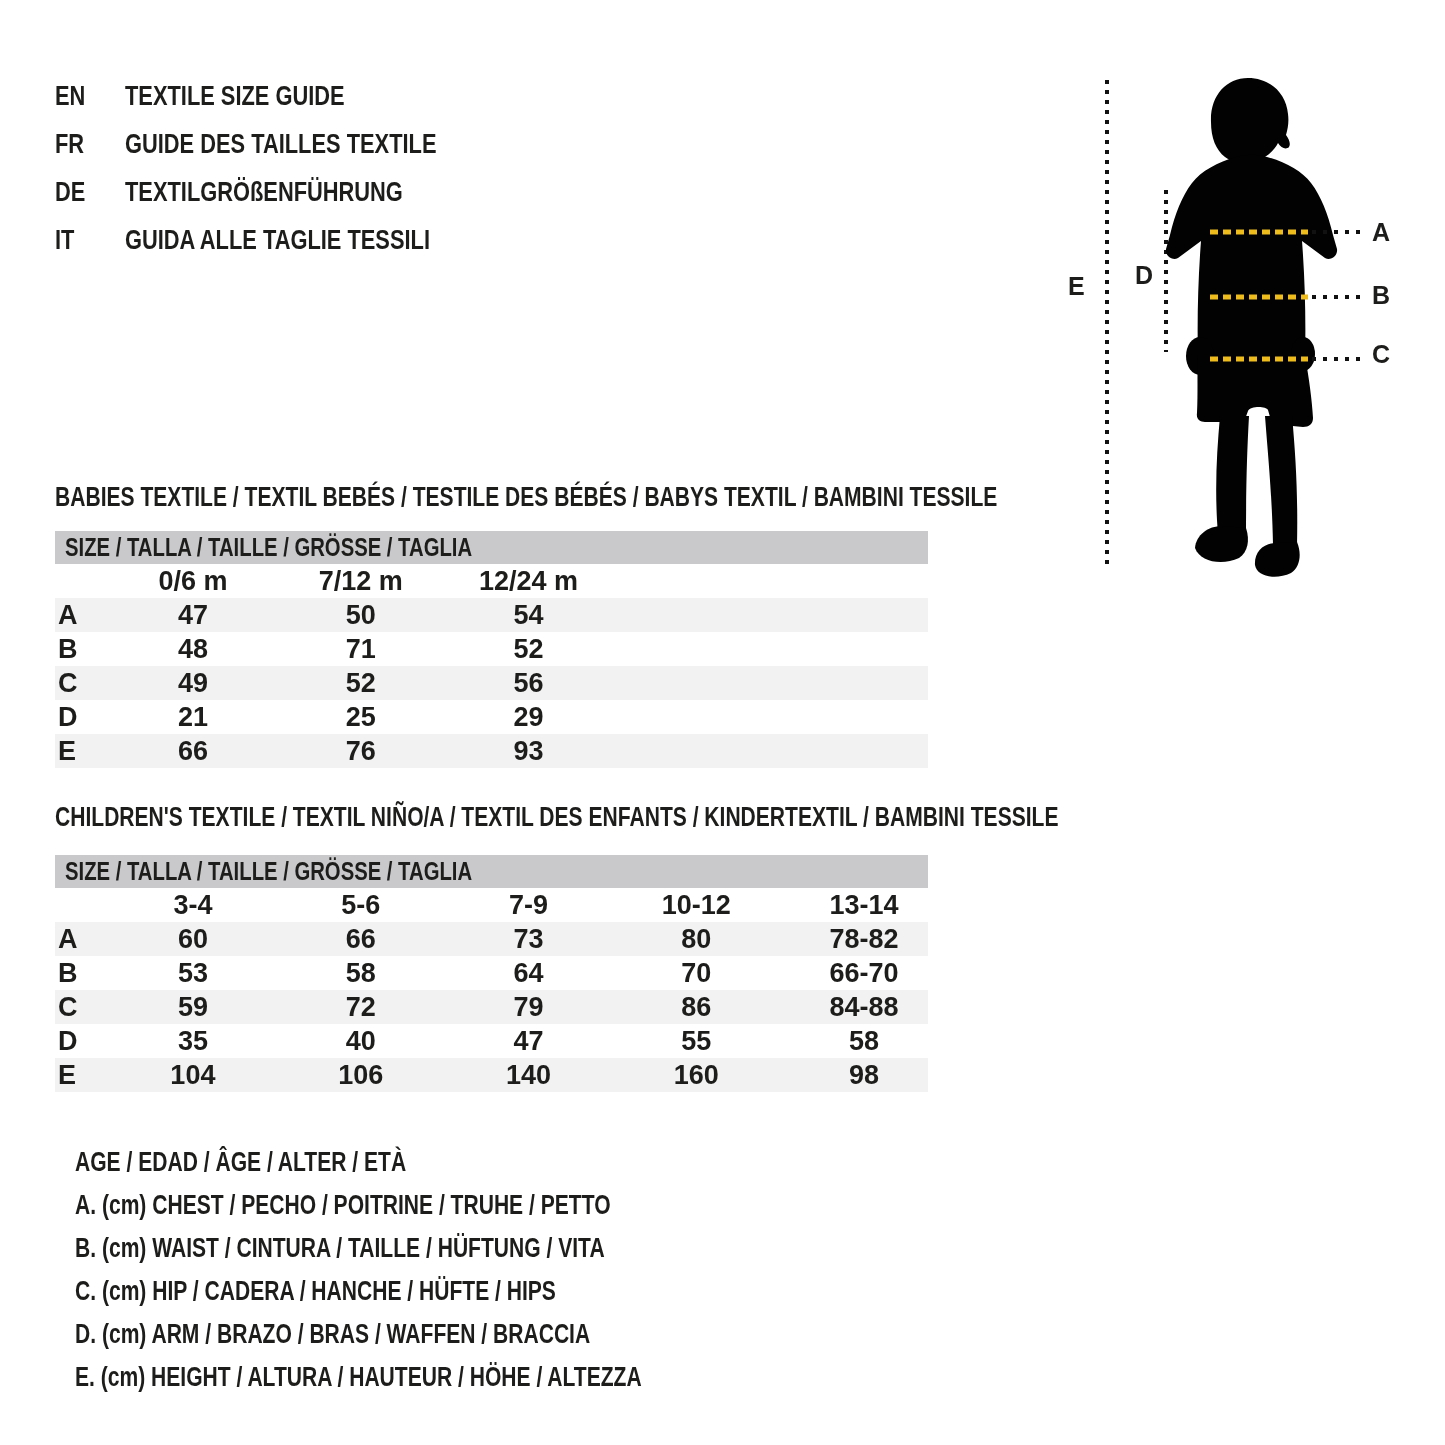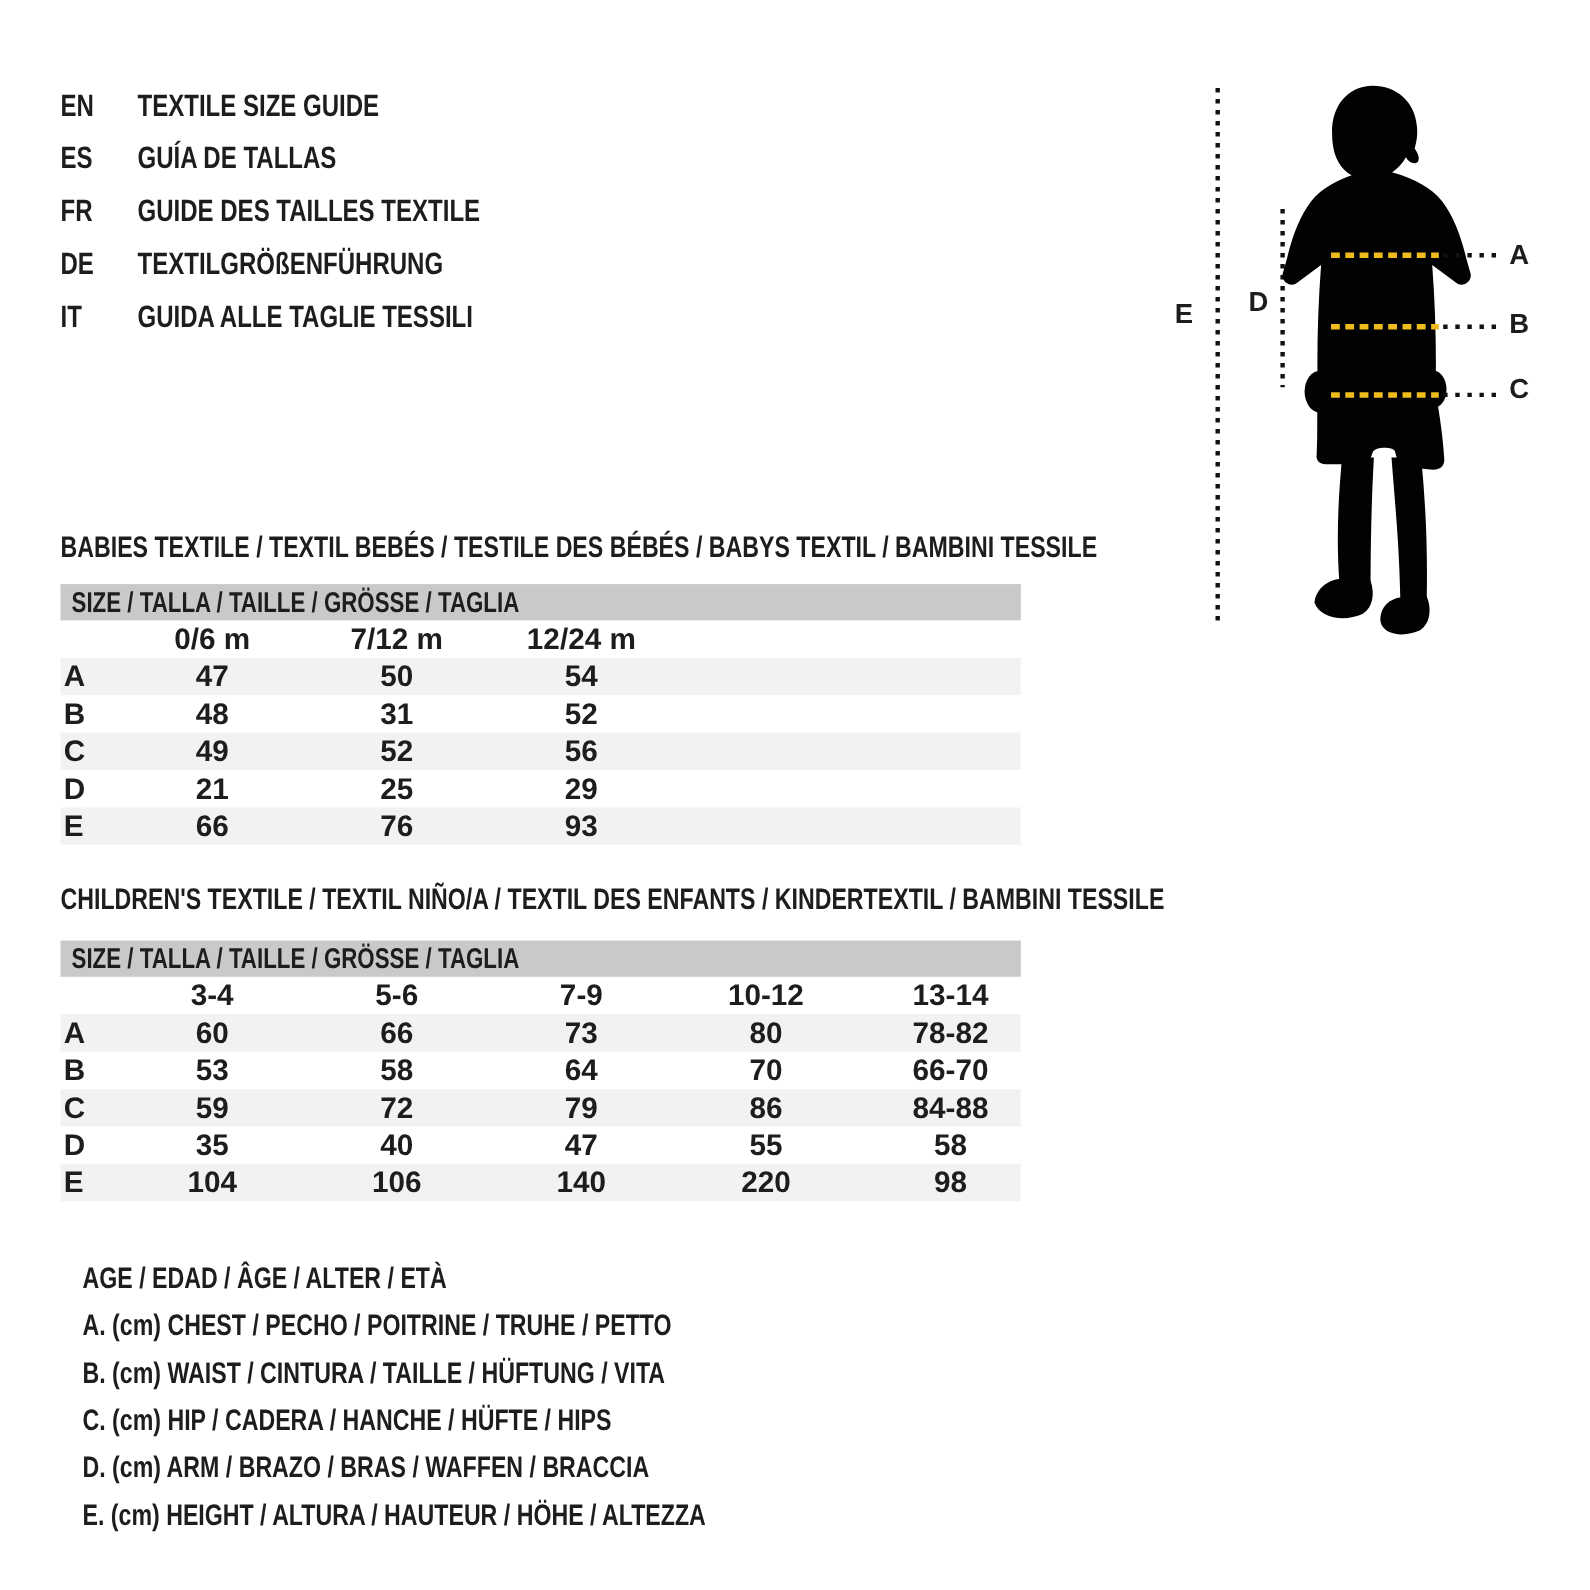--- a/index.html
+++ b/index.html
@@ -43,24 +43,20 @@
 </style>
 </head>
 <body>
 
 <div class="page">
 
   <div class="title-block">
     <div class="t-row">
       <span class="t-code"><span class="cx">EN</span></span>
       <span class="t-title"><span class="cx">TEXTILE SIZE GUIDE</span></span>
-    </div>
-    <div class="t-row">
-      <span class="t-code"><span class="cx">ES</span></span>
-      <span class="t-title"><span class="cx">GUÍA DE TALLAS</span></span>
     </div>
     <div class="t-row">
       <span class="t-code"><span class="cx">FR</span></span>
       <span class="t-title"><span class="cx">GUIDE DES TAILLES TEXTILE</span></span>
     </div>
     <div class="t-row">
       <span class="t-code"><span class="cx">DE</span></span>
       <span class="t-title"><span class="cx">TEXTILGRÖßENFÜHRUNG</span></span>
     </div>
     <div class="t-row">
@@ -128,21 +124,21 @@
       <span class="lbl">A</span>
       <span>47</span>
       <span>50</span>
       <span>54</span>
       <span></span>
         <span></span>
     </div>
     <div class="trow">
       <span class="lbl">B</span>
       <span>48</span>
-      <span>31</span>
+      <span>71</span>
       <span>52</span>
       <span></span>
         <span></span>
     </div>
     <div class="trow odd">
       <span class="lbl">C</span>
       <span>49</span>
       <span>52</span>
       <span>56</span>
       <span></span>
@@ -210,21 +206,21 @@
       <span>40</span>
       <span>47</span>
       <span>55</span>
       <span>58</span>
     </div>
     <div class="trow odd">
       <span class="lbl">E</span>
       <span>104</span>
       <span>106</span>
       <span>140</span>
-      <span>220</span>
+      <span>160</span>
       <span>98</span>
     </div>
   </div>
 
   <div class="legend">
     <div class="legend-line">
         <span class="cx">AGE / EDAD / ÂGE / ALTER / ETÀ</span>
       </div>
     <div class="legend-line">
         <span class="cx">A. (cm) CHEST / PECHO / POITRINE / TRUHE / PETTO</span>

